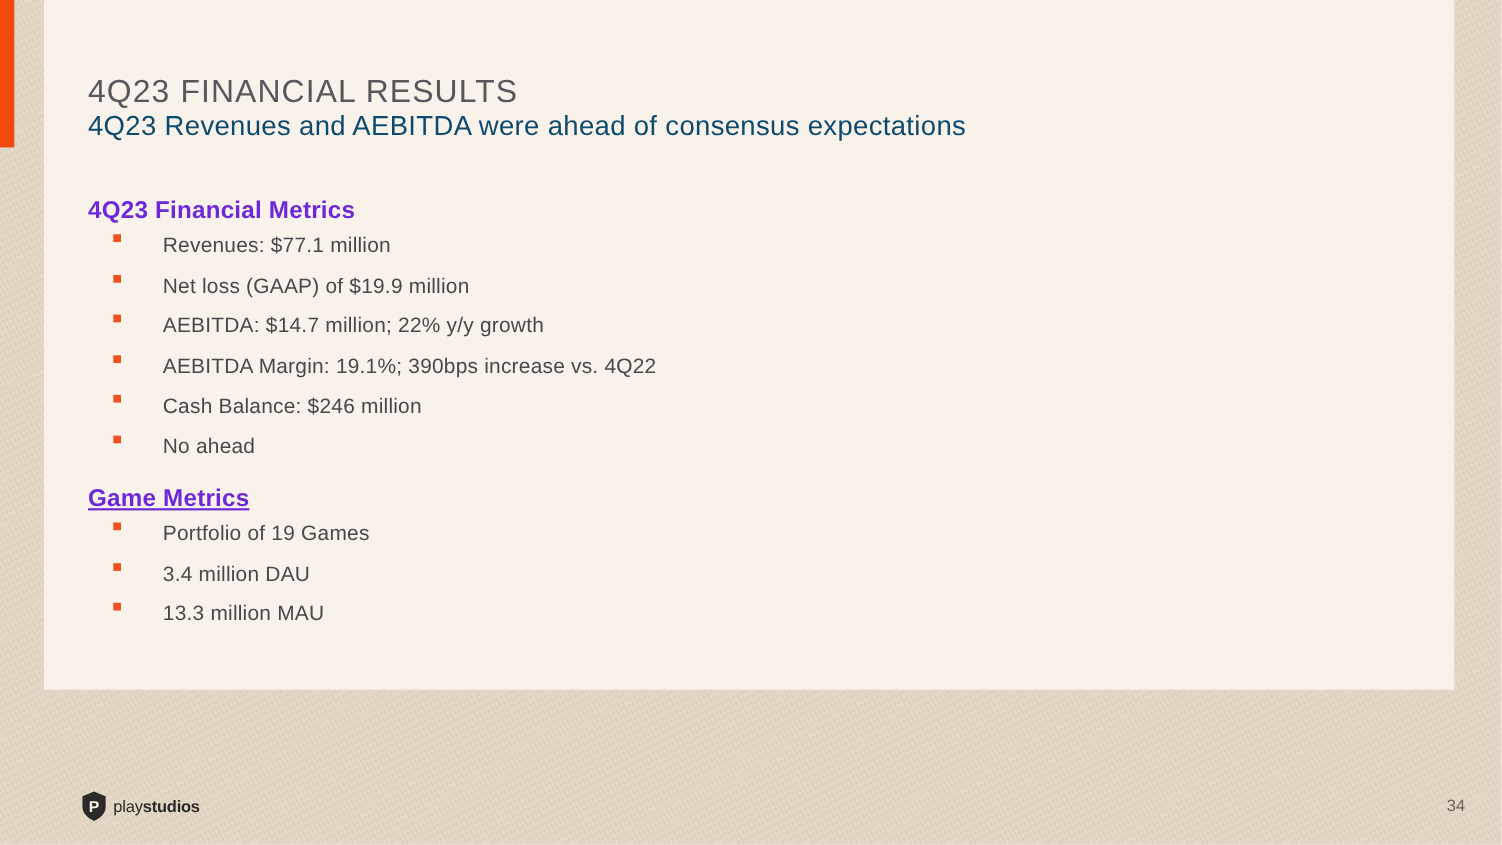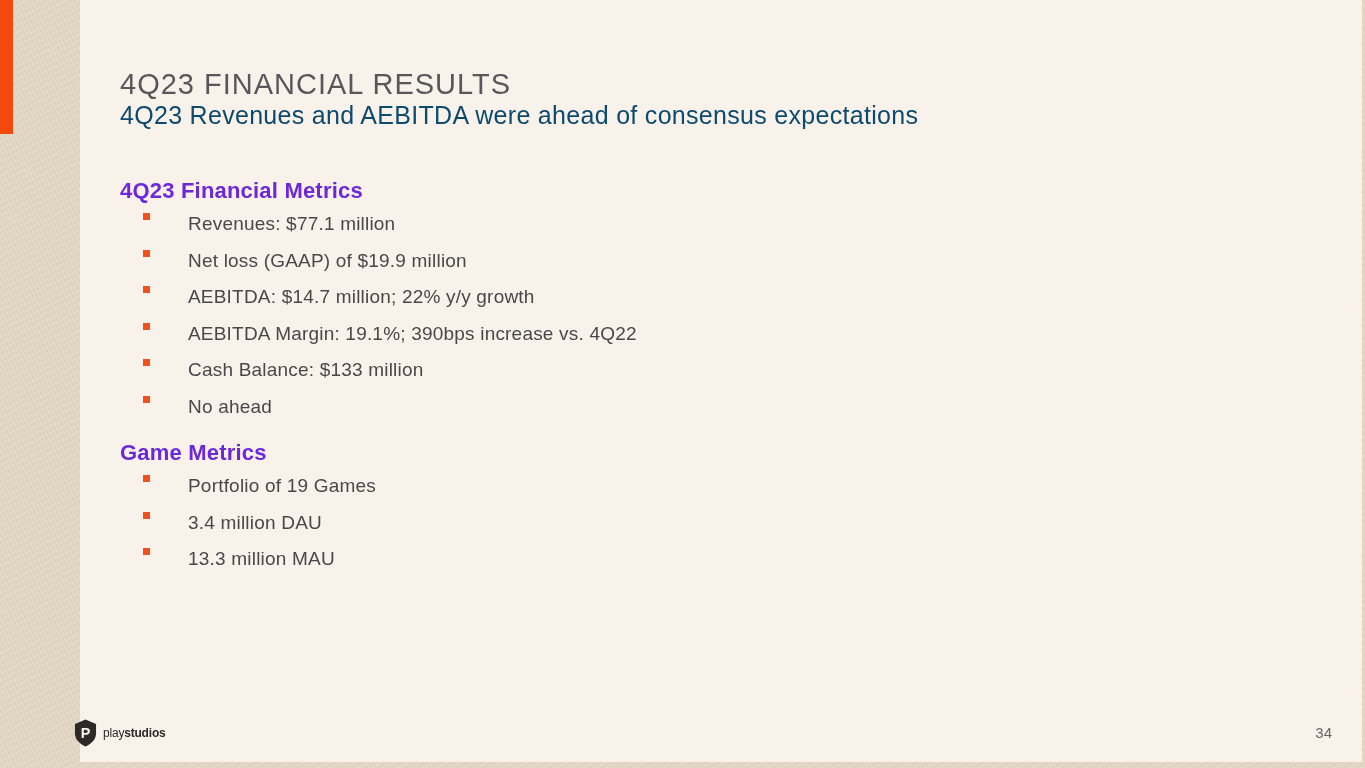--- a/index.html
+++ b/index.html
@@ -27,23 +27,22 @@
   }
   .accent-bar {
     position: absolute;
     left: 0; top: 0;
     width: 13px; height: 134px;
     background: #F4490C;
   }
   .slide-card {
     position: absolute;
     left: 40px; top: 0;
-    width: 1282px; height: 762px;
+    width: 1282px; height: 627px;
     background: #F9F2EB;
-    margin-left: 40px;
   }
   .slide-title {
     position: absolute;
     left: 40px; top: 68px;
     font-size: 29px;
     line-height: 32px;
     font-weight: 300;
     letter-spacing: 1px;
     color: #58585C;
   }
@@ -59,21 +58,21 @@
   .section-heading {
     position: absolute;
     left: 40px;
     font-size: 22px;
     line-height: 24px;
     font-weight: 800;
     letter-spacing: 0.2px;
     color: #6d28d9;
   }
   .section-heading.first  { top: 179px; }
-  .section-heading.second { top: 441px; }
+  .section-heading.second { top: 441px; text-decoration: underline; }
   .bullet-list {
     position: absolute;
     left: 0;
     list-style: none;
     width: 100%;
   }
   .bullet-list.first  { top: 213px; }
   .bullet-list.second { top: 475px; }
   .bullet-item {
     display: flex;
@@ -93,21 +92,21 @@
   }
   .footer-logo {
     position: absolute;
     left: 74px; top: 719px;
     display: flex;
     align-items: center;
     gap: 6px;
   }
   .logo-shield { display: block; }
   .logo-wordmark {
-    font-size: 12px;
+    font-size: 15px;
     letter-spacing: -0.2px;
     color: #2B2A28;
     text-align: center;
   }
   .logo-play { font-weight: 500; }
   .logo-studios { font-weight: 800; }
   .page-number {
     position: absolute;
     right: 33px; top: 724px;
     font-size: 15px;
@@ -142,21 +141,21 @@
       <li class="bullet-item">
         <span class="bullet-marker"></span>
         <span class="bullet-text">AEBITDA: $14.7 million; 22% y/y growth</span>
       </li>
       <li class="bullet-item">
         <span class="bullet-marker"></span>
         <span class="bullet-text">AEBITDA Margin: 19.1%; 390bps increase vs. 4Q22</span>
       </li>
       <li class="bullet-item">
         <span class="bullet-marker"></span>
-        <span class="bullet-text">Cash Balance: $133 million</span>
+        <span class="bullet-text">Cash Balance: $246 million</span>
       </li>
       <li class="bullet-item">
         <span class="bullet-marker"></span>
         <span class="bullet-text">No ahead</span>
       </li>
     </ul>
 
     <h2 class="section-heading second">Game Metrics</h2>
 
     <ul class="bullet-list second">

